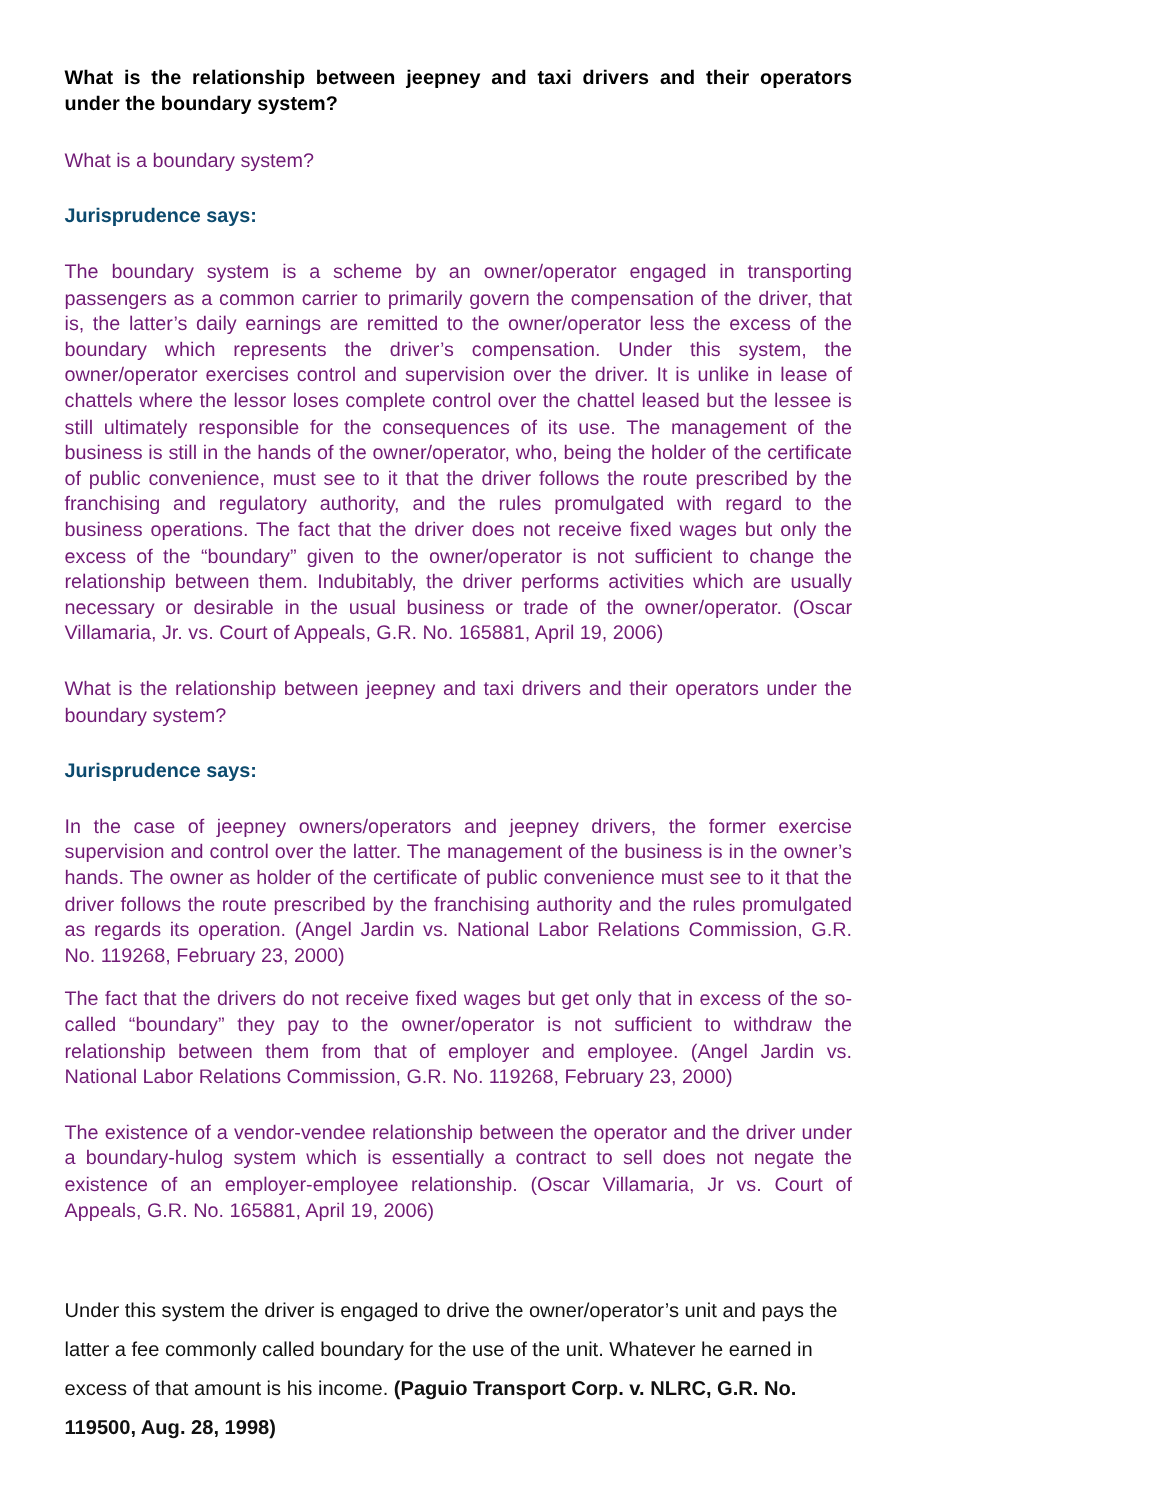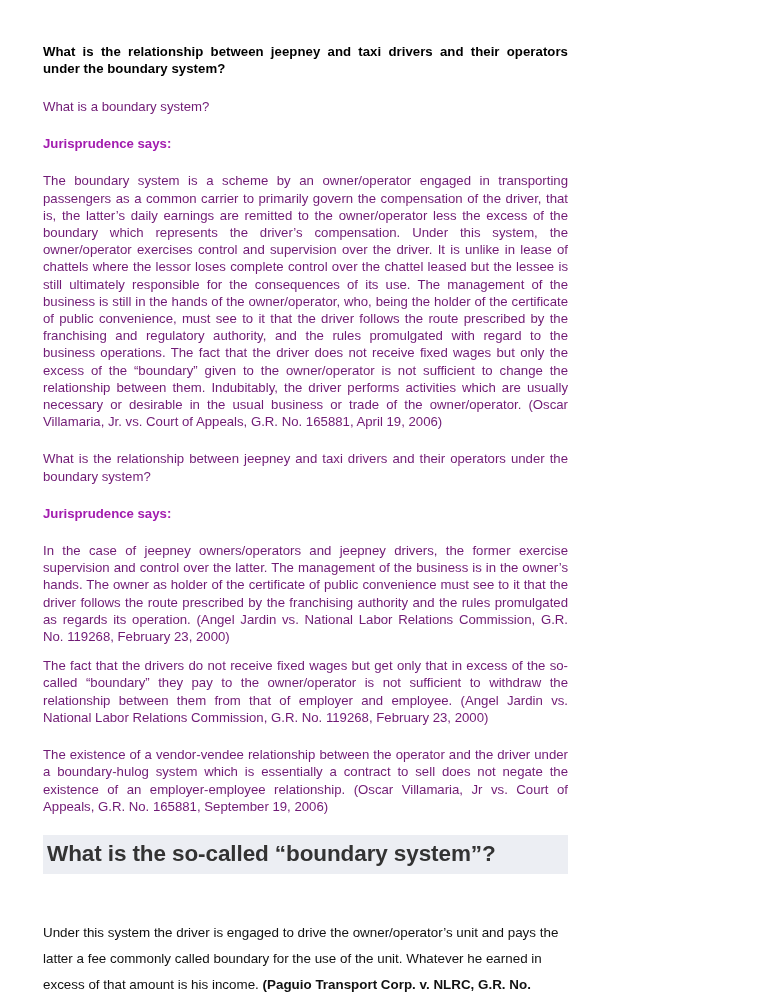--- a/index.html
+++ b/index.html
@@ -42,21 +42,21 @@
     color: #701a75;
   }
   .para.tight {
     margin-bottom: 12px;
   }
   .label-bold {
     font-size: 13.2px;
     font-weight: bold;
     line-height: 17.2px;
     margin: 0 0 20px 0;
-    color: #a21caf;
+    color: #0c4a6e;
   }
   .section-band {
     background: #ECEEF3;
     margin: 12px 0 0 0;
     padding: 6px 4px 7px 4px;
     box-sizing: border-box;
   }
   .section-band h2 {
     margin: 0;
     font-size: 22.5px;
@@ -91,23 +91,20 @@
 
   <p class="para">What is the relationship between jeepney and taxi drivers and their operators under the boundary system?</p>
 
 
   <p class="label-bold">Jurisprudence says:</p>
 
   <p class="para tight">In the case of jeepney owners/operators and jeepney drivers, the former exercise supervision and control over the latter. The management of the business is in the owner’s hands. The owner as holder of the certificate of public convenience must see to it that the driver follows the route prescribed by the franchising authority and the rules promulgated as regards its operation. (Angel Jardin vs. National Labor Relations Commission, G.R. No. 119268, February 23, 2000)</p>
 
   <p class="para">The fact that the drivers do not receive fixed wages but get only that in excess of the so-called “boundary” they pay to the owner/operator is not sufficient to withdraw the relationship between them from that of employer and employee. (Angel Jardin vs. National Labor Relations Commission, G.R. No. 119268, February 23, 2000)</p>
 
-  <p class="para">The existence of a vendor-vendee relationship between the operator and the driver under a boundary-hulog system which is essentially a contract to sell does not negate the existence of an employer-employee relationship. (Oscar Villamaria, Jr vs. Court of Appeals, G.R. No. 165881, September 19, 2006)</p>
+  <p class="para">The existence of a vendor-vendee relationship between the operator and the driver under a boundary-hulog system which is essentially a contract to sell does not negate the existence of an employer-employee relationship. (Oscar Villamaria, Jr vs. Court of Appeals, G.R. No. 165881, April 19, 2006)</p>
 
-  <div class="section-band">
-    <h2>What is the so-called “boundary system”?</h2>
-  </div>
 
   <p class="closing">
     <span>Under this system the driver is engaged to drive the owner/operator’s unit and pays the latter a fee commonly called boundary for the use of the unit. Whatever he earned in excess of that amount is his income. </span><b>(Paguio Transport Corp. v. NLRC, G.R. No. 119500, Aug. 28, 1998)</b>
   </p>
 
 </div>
 
 </body></html>

